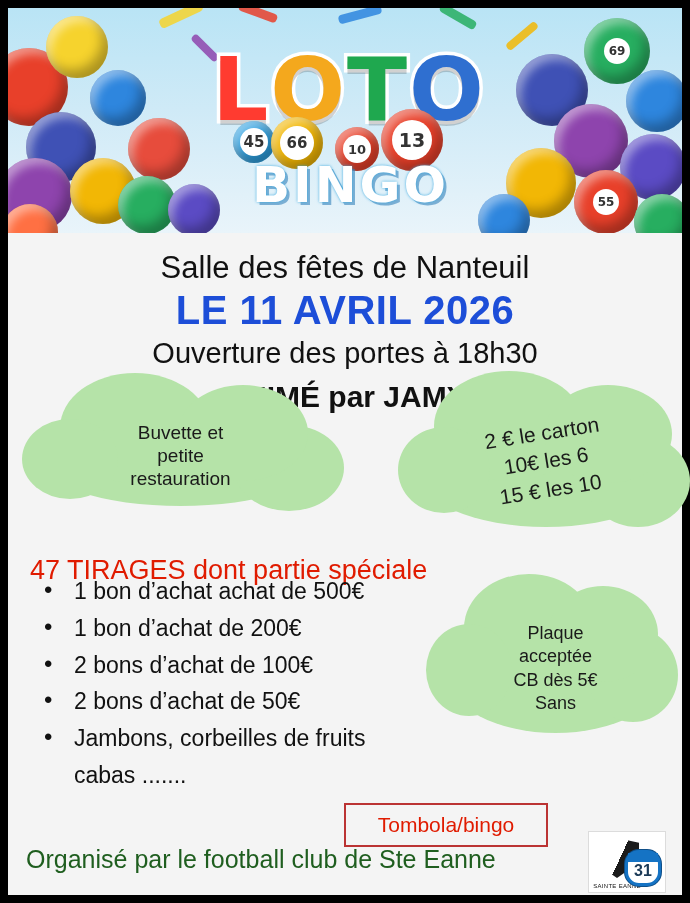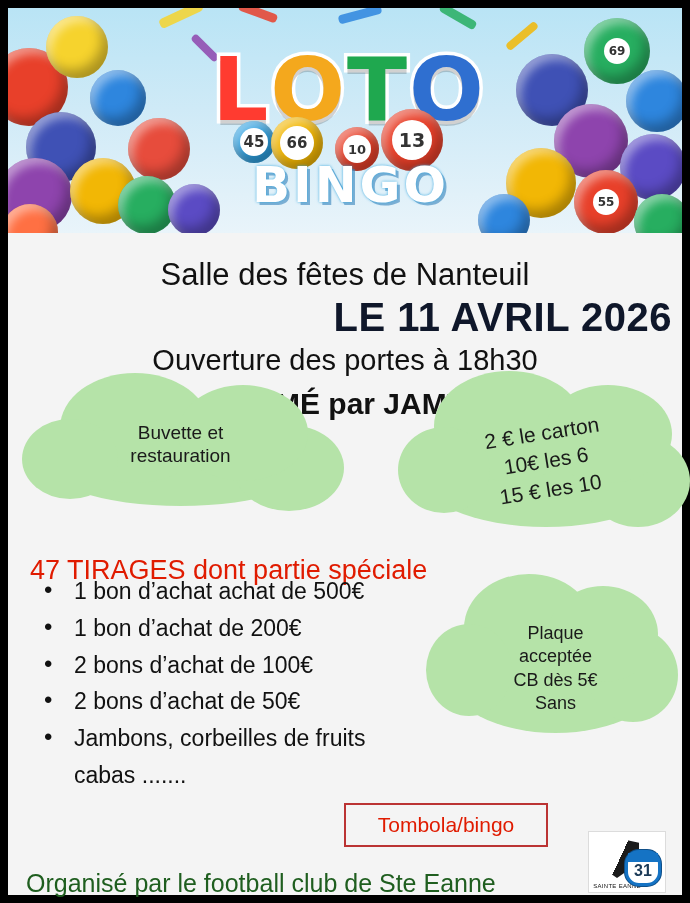--- a/index.html
+++ b/index.html
@@ -85,28 +85,28 @@
     position: absolute;
     left: 8px; top: 233px;
     width: 674px; height: 662px;
     background: #f4f4f4;
     padding: 4px 10px 0 10px;
   }
   .venue {
     text-align: center;
     font-size: 31px;
     color: #111;
-    margin-top: 20px;
+    margin-top: 13px;
     font-family: "Liberation Sans", sans-serif;
   }
   .date {
-    text-align: right;
+    text-align: center;
     font-size: 40px;
     font-weight: bold;
-    color: #0f172a;
+    color: #1d4ed8;
     margin-top: 2px;
     letter-spacing: .5px;
   }
   .opening {
     text-align: center;
     font-size: 29px;
     color: #111;
     margin-top: 4px;
   }
   .anime {
@@ -214,21 +214,20 @@
     background: #f4f4f4;
     display: flex; align-items: center; justify-content: center;
     color: #e01b00;
     font-size: 21px;
   }
   .organise {
     position: absolute;
     left: 18px; top: 612px;
     font-size: 25px;
     color: #1f5e1f;
-    margin-top: 24px;
   }
   .logo {
     position: absolute;
     left: 580px; top: 598px;
     width: 78px; height: 62px;
     background: #ffffff;
     border: 1px solid #dcdcdc;
     overflow: hidden;
   }
   .logo .club-name {
@@ -342,20 +341,21 @@
     <div class="venue">Salle des fêtes de Nanteuil</div>
     <div class="date">LE 11 AVRIL 2026</div>
     <div class="opening">Ouverture des portes à 18h30</div>
     <div class="anime">ANIMÉ par JAMY</div>
 
     <div class="cloud" id="cloud-buvette">
       <span class="lobe lobe1"></span>
         <span class="lobe lobe2"></span>
       <div class="cloud-text">
         <div>Buvette et</div>
+        <div>petite</div>
         <div>restauration</div>
       </div>
     </div>
 
     <div class="cloud" id="cloud-tarifs">
       <span class="lobe lobe1"></span>
         <span class="lobe lobe2"></span>
       <div class="cloud-text">
         <div>2 € le carton</div>
         <div>10€ les 6</div>

